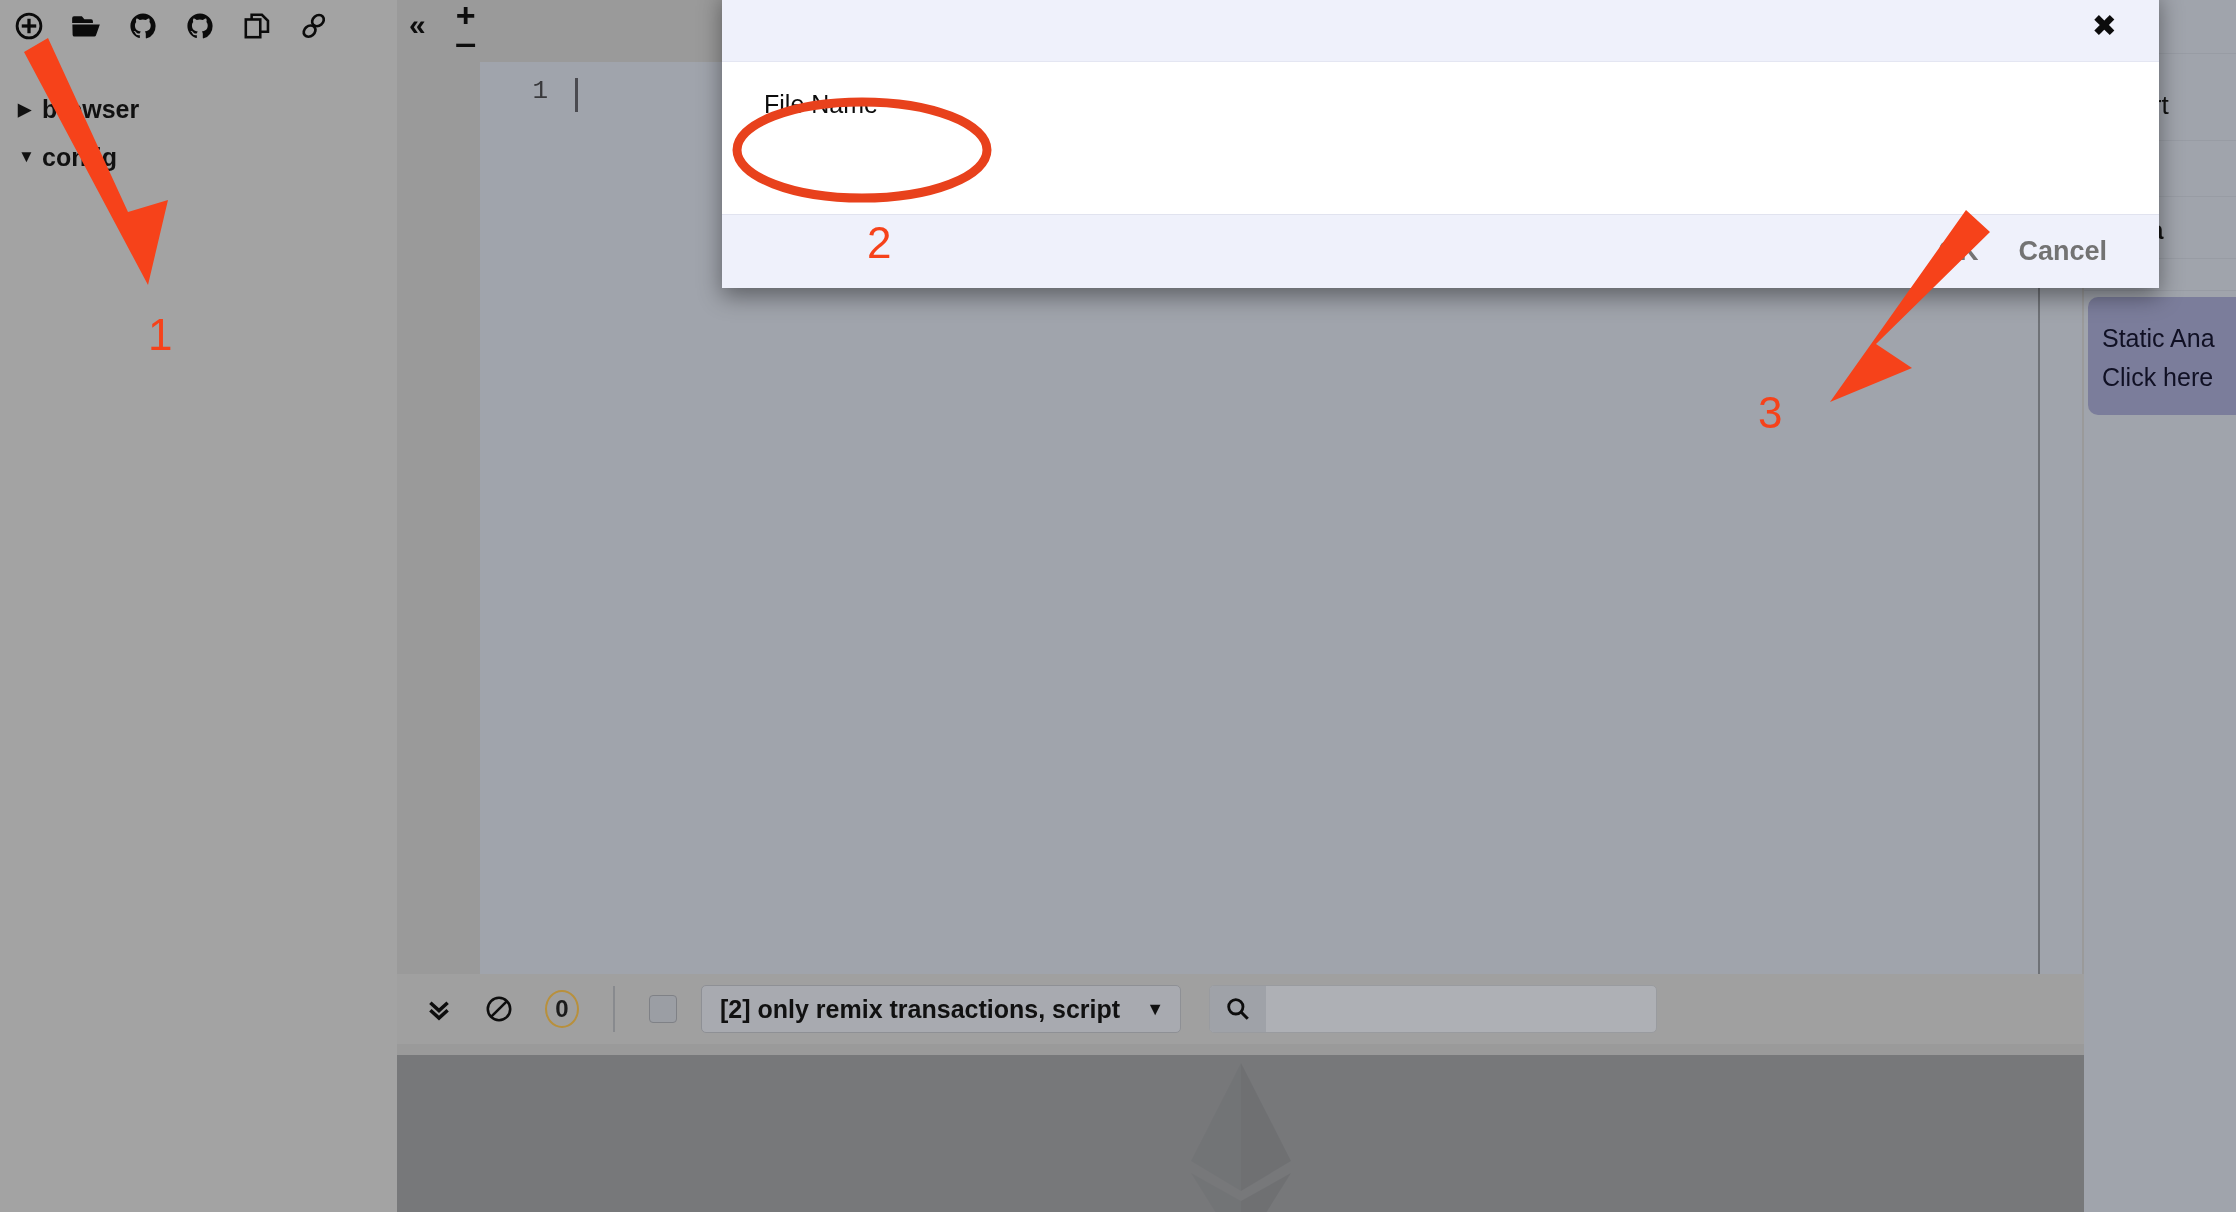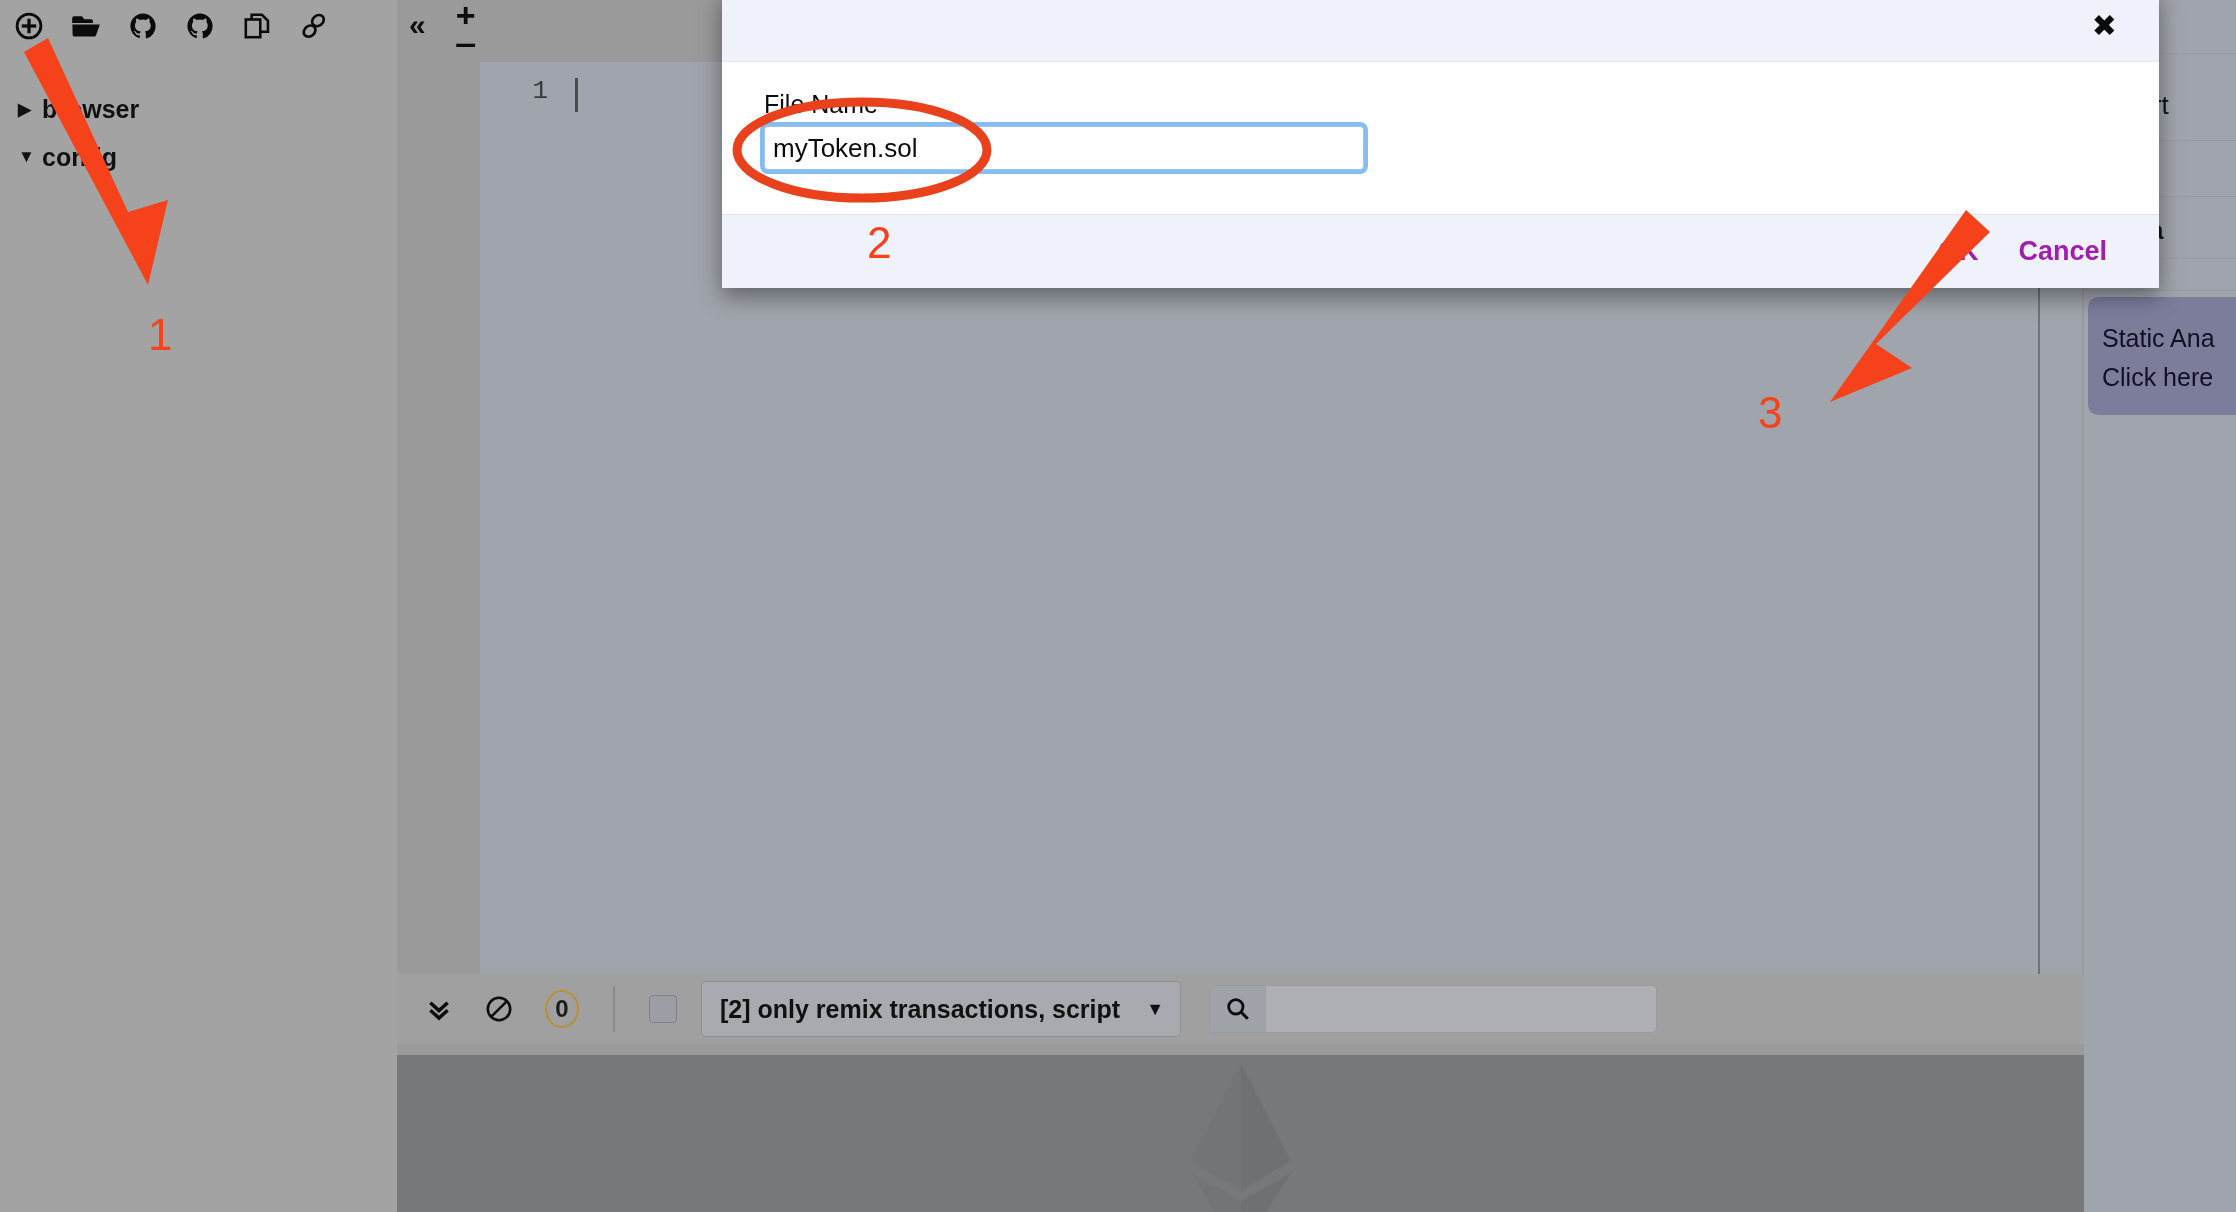--- a/index.html
+++ b/index.html
@@ -81,21 +81,21 @@
     width: 34px; height: 38px; border: 2.5px solid #b8903c; border-radius: 50%;
     display: flex; align-items: center; justify-content: center;
     font-size: 24px; font-weight: bold; color: #1b1b1b;
   }
   #tx-divider { width: 2px; height: 46px; background: #888a8e; margin: 0 34px; }
   #tx-checkbox {
     width: 28px; height: 28px; background: #9b9ea4; border: 1.5px solid #7f8186;
     border-radius: 4px;
   }
   #tx-filter-select {
-    margin-left: 24px; height: 56px; width: 480px;
+    margin-left: 24px; height: 48px; width: 480px;
     background: #a8aab0; border: 1px solid #8e9095; border-radius: 5px;
     display: flex; align-items: center; justify-content: space-between;
     padding: 0 16px 0 18px;
     font-size: 25px; font-weight: bold; color: #111;
   }
   #tx-filter-select .chev { font-size: 18px; }
   #tx-search-wrap {
     margin-left: 28px; height: 48px; width: 448px;
     display: flex; align-items: stretch;
     background: #aeb0b5; border: 1px solid #999b9f; border-radius: 5px;
@@ -172,21 +172,21 @@
   }
   #modal-footer {
     height: 74px; background: #eff1fb;
     border-top: 1px solid #e1e3ef;
     display: flex; align-items: center; justify-content: flex-end;
     padding-right: 52px; gap: 40px;
   }
   .modal-btn {
     background: transparent; border: 0; cursor: pointer;
     font-family: "Liberation Sans", sans-serif;
-    font-size: 27px; font-weight: bold; color: #a21caf;
+    font-size: 27px; font-weight: bold; color: #737373;
   }
 
   
   #annot-layer {
     position: absolute; left: 0; top: 0; width: 2236px; height: 1212px;
     pointer-events: none; z-index: 90;
   }
   .annot-num {
     position: absolute;
     font-family: "Liberation Sans", sans-serif;
@@ -344,21 +344,20 @@
       <div>Click here</div>
     </div>
   </div>
 
   <div id="modal">
     <div id="modal-header">
       <span id="modal-close">✖</span>
     </div>
     <div id="modal-body">
       <div id="modal-label">File Name</div>
-      <input id="file-name-field" type="text" value="myToken.sol" style="">
     </div>
     <div id="modal-footer">
       <button class="modal-btn">OK</button>
       <button class="modal-btn">Cancel</button>
     </div>
   </div>
 
   <svg id="annot-layer" viewBox="0 0 2236 1212">
 
     <g>

